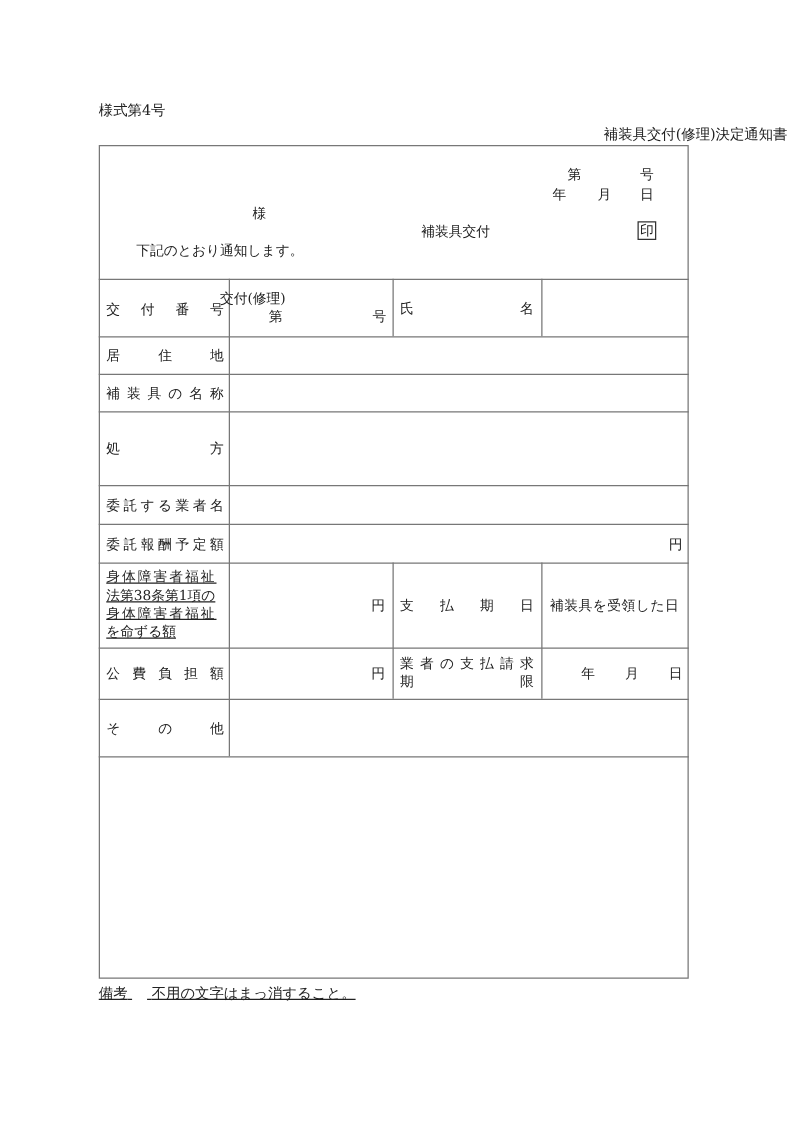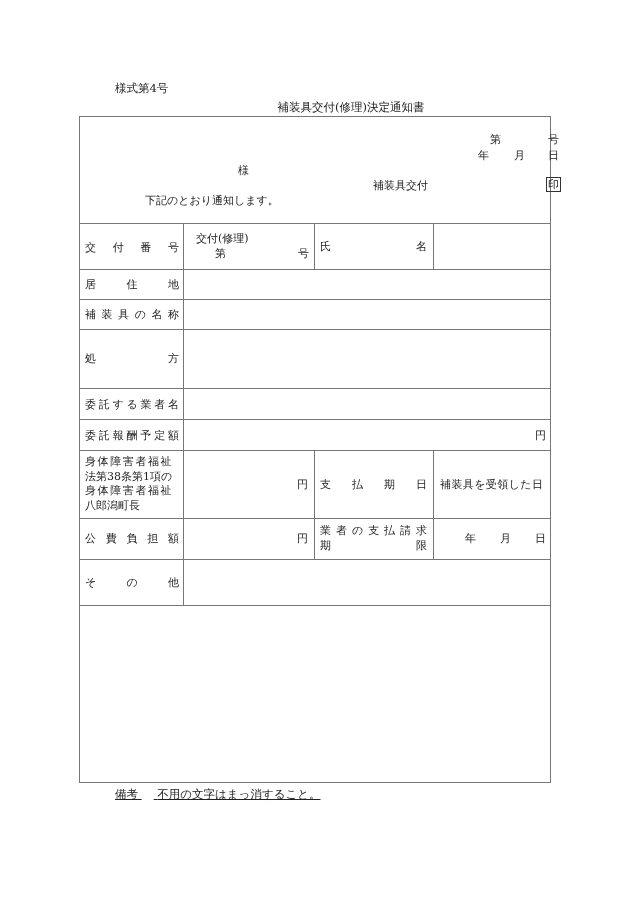--- a/index.html
+++ b/index.html
@@ -1,20 +1,20 @@
 <!DOCTYPE html>
 <html><head>
   <meta charset="utf-8">
   <style>
     html, body { margin:0; padding:0; background:#ffffff; }
     body { width:630px; height:903px; position:relative; overflow:hidden;
            font-family:"DejaVu Serif","Liberation Serif",serif; color:#222; font-size:11px; }
-    .abs { position:absolute; white-space:nowrap;margin-left:36px; }
+    .abs { position:absolute; white-space:nowrap; }
     .form-code { left:79px; top:81px; font-size:11.5px; }
-    .form-title { left:0; width:630px; top:100px; text-align:center; font-size:11.5px; }
+    .form-title { left:0; width:630px; top:100px; text-align:right; font-size:11.5px; }
     .frame { position:absolute; left:79px; top:116px; width:472px; height:667px;
              border:1px solid #777; box-sizing:border-box; }
     .hline { position:absolute; height:0; border-top:1px solid #777; }
     .vline { position:absolute; width:0; border-left:1px solid #777; }
     .cell-text { position:absolute; font-size:11px; line-height:13px; }
     .spread { display:flex; justify-content:space-between; }
     .note { left:79px; top:787px; font-size:11.5px;text-decoration:underline; }
     .seal { border:1px solid #333; padding:0 1px; line-height:13px; }
   </style>
 </head>
@@ -51,21 +51,21 @@
 <div class="abs" style="left:337px;top:178px;">補装具交付</div>
 <div class="abs seal" style="left:510px;top:177px;">印</div>
 <div class="abs" style="left:109px;top:193px;">下記のとおり通知します。</div>
 
 <div class="cell-text spread" style="left:85px;width:94px;top:241px;">
   <span>交</span>
   <span>付</span>
   <span>番</span>
   <span>号</span>
 </div>
-<div class="cell-text" style="left:196px;top:232px;">交付(修理)</div>
+<div class="cell-text" style="left:176px;top:232px;">交付(修理)</div>
 <div class="cell-text" style="left:215px;top:247px;">第</div>
 <div class="cell-text" style="left:298px;top:247px;">号</div>
 <div class="cell-text spread" style="left:320px;width:107px;top:240px;">
   <span>氏</span>
   <span>名</span>
 </div>
 <div class="cell-text" style="left:440px;top:240px;width:106px;height:13px;"></div>
 
 <div class="cell-text spread" style="left:85px;width:94px;top:278px;">
   <span>居</span>
@@ -105,25 +105,25 @@
   <span>委</span>
   <span>託</span>
   <span>報</span>
   <span>酬</span>
   <span>予</span>
   <span>定</span>
   <span>額</span>
 </div>
 <div class="cell-text" style="left:535px;top:429px;">円</div>
 
-<div class="cell-text" style="left:85px;top:455px;width:95px;line-height:14.5px;">
+<div class="cell-text" style="left:85px;top:455px;width:95px;line-height:14.5px;text-decoration:underline;">
   <div class="spread" style="letter-spacing:1.6px;">身体障害者福祉</div>
   <div>法第38条第1項の</div>
   <div style="letter-spacing:1.6px;">身体障害者福祉</div>
-  <div>八郎潟町長</div>
+  <div>を命ずる額</div>
 </div>
 <div class="cell-text" style="left:297px;top:478px;">円</div>
 <div class="cell-text spread" style="left:320px;width:107px;top:478px;">
   <span>支</span>
   <span>払</span>
   <span>期</span>
   <span>日</span>
 </div>
 <div class="cell-text" style="left:440px;top:478px;letter-spacing:0.4px;">補装具を受領した日</div>
 

